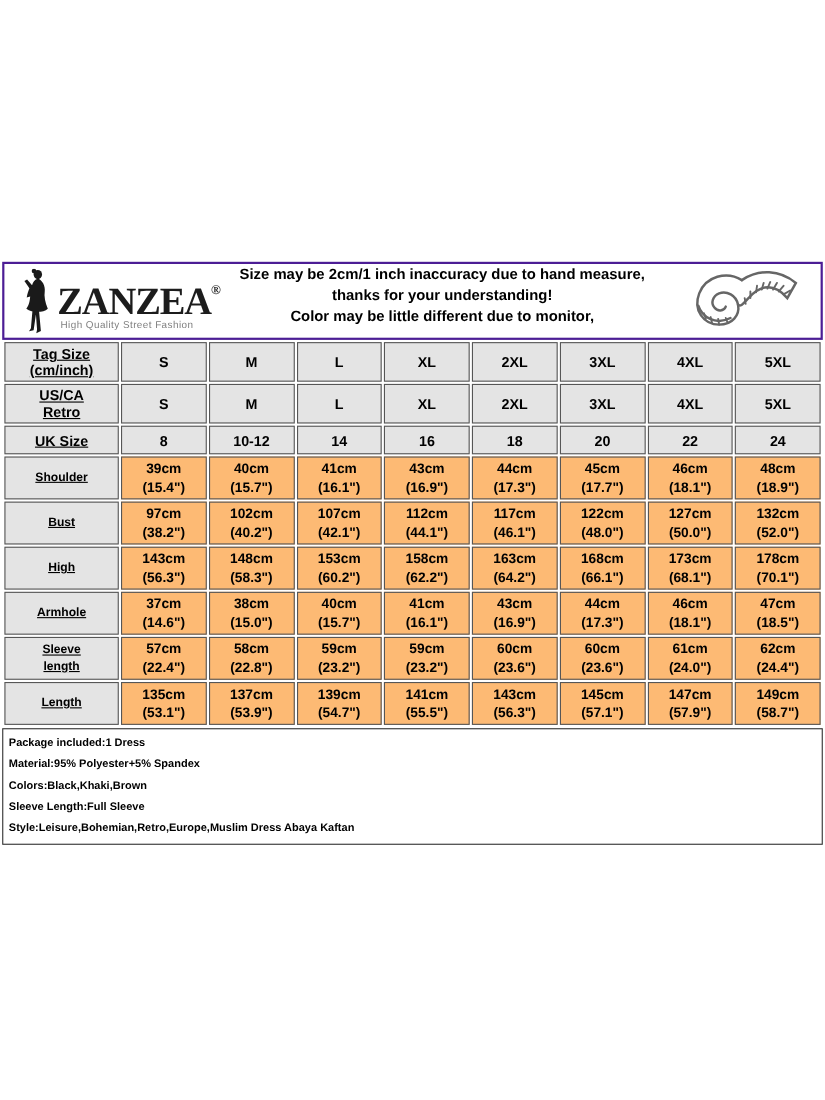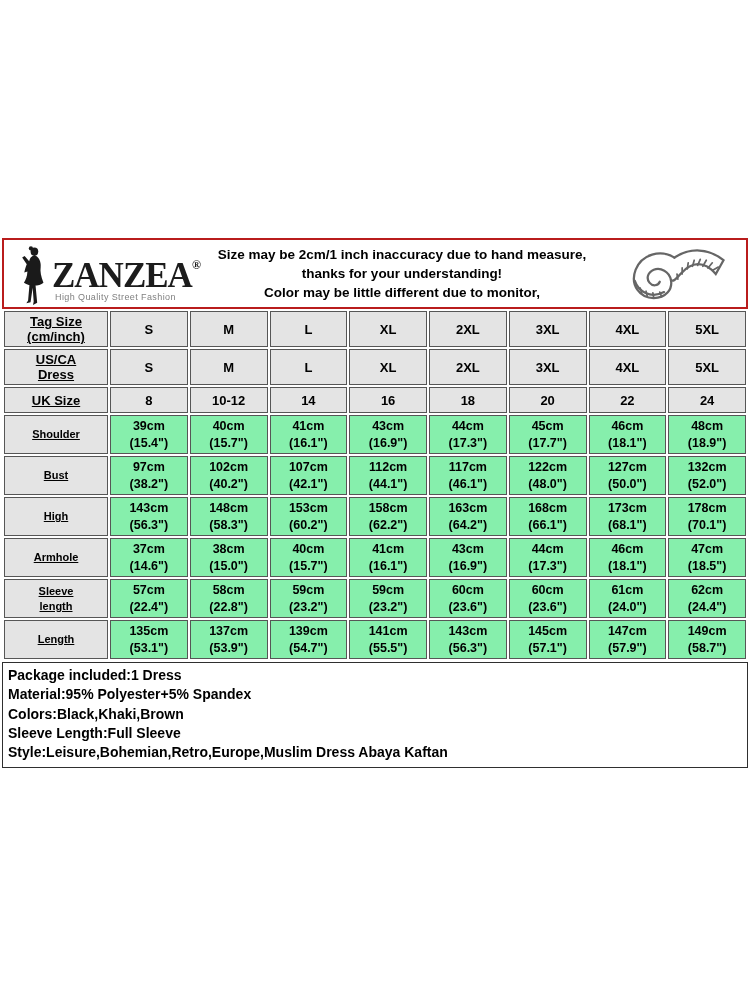--- a/index.html
+++ b/index.html
@@ -4,22 +4,22 @@
 <style>
   html,body{margin:0;padding:0;background:#ffffff;}
   .sheet{
     position:relative;width:750px;height:1000px;background:#ffffff;
     font-family:"Liberation Sans",sans-serif;color:#000;overflow:hidden;
   }
   .content{position:absolute;left:2px;top:238px;width:746px;}
 
   
   .header-box{
-    box-sizing:border-box;height:71px;border:2px solid #b91c1c;
-    display:flex;align-items:center;background:#fff;
+    box-sizing:border-box;height:71px;border:2px solid #4c1d95;
+    display:flex;align-items:flex-start;background:#fff;
   }
   .logo{width:196px;display:flex;align-items:flex-start;padding:4px 0 0 12px;box-sizing:border-box;}
   .logo svg{flex:0 0 auto;}
   .logo-text{margin-left:2px;line-height:1;}
   .brand-line{
     font-family:"Liberation Serif",serif;font-weight:bold;font-size:35px;
     letter-spacing:-1px;color:#1c1c1c;line-height:38px;white-space:nowrap;
   }
   .reg{font-size:12px;vertical-align:18px;letter-spacing:0;}
   .tagline{font-size:9px;color:#808080;letter-spacing:0.4px;margin:-2px 0 0 3px;white-space:nowrap;}
@@ -30,27 +30,27 @@
   table.size-table{
     width:100%;border-collapse:separate;border-spacing:2px;table-layout:fixed;
     margin-top:0px;
   }
   .size-table th,.size-table td{
     border:1px solid #565656;font-weight:bold;text-align:center;vertical-align:middle;
     padding:0;overflow:hidden;
   }
   .size-table th{background:#e4e4e4;font-size:13px;line-height:15px;padding:2px 19px;text-decoration:underline;}
   td.size-cell{background:#e4e4e4;font-size:13px;height:24px;}
-  td.measure-cell{background:#86efac;font-size:12.5px;line-height:16.5px;padding:2px 0;}
+  td.measure-cell{background:#fdba74;font-size:12.5px;line-height:16.5px;padding:2px 0;}
   tr.measure-row th{font-size:11px;}
 
   
   .details-box{
     box-sizing:border-box;border:1px solid #2f2f2f;margin-top:1px;
-    padding:3px 6px 5px 5px;font-weight:bold;font-size:14px;line-height:19.3px;
+    padding:3px 6px 5px 5px;font-weight:bold;font-size:10px;line-height:19.3px;
     background:#fff;
   }
 </style>
 </head>
 <body>
 
 <div class="sheet">
   <div class="content">
 
     <div class="header-box">
@@ -115,21 +115,21 @@
             <td class="size-cell">M</td>
             <td class="size-cell">L</td>
             <td class="size-cell">XL</td>
             <td class="size-cell">2XL</td>
             <td class="size-cell">3XL</td>
             <td class="size-cell">4XL</td>
             <td class="size-cell">5XL</td>
           </tr>
           <tr class="size-row">
             <th>
-              <div>US/CA Dress</div>
+              <div>US/CA Retro</div>
             </th>
             <td class="size-cell">S</td>
             <td class="size-cell">M</td>
             <td class="size-cell">L</td>
             <td class="size-cell">XL</td>
             <td class="size-cell">2XL</td>
             <td class="size-cell">3XL</td>
             <td class="size-cell">4XL</td>
             <td class="size-cell">5XL</td>
           </tr>

